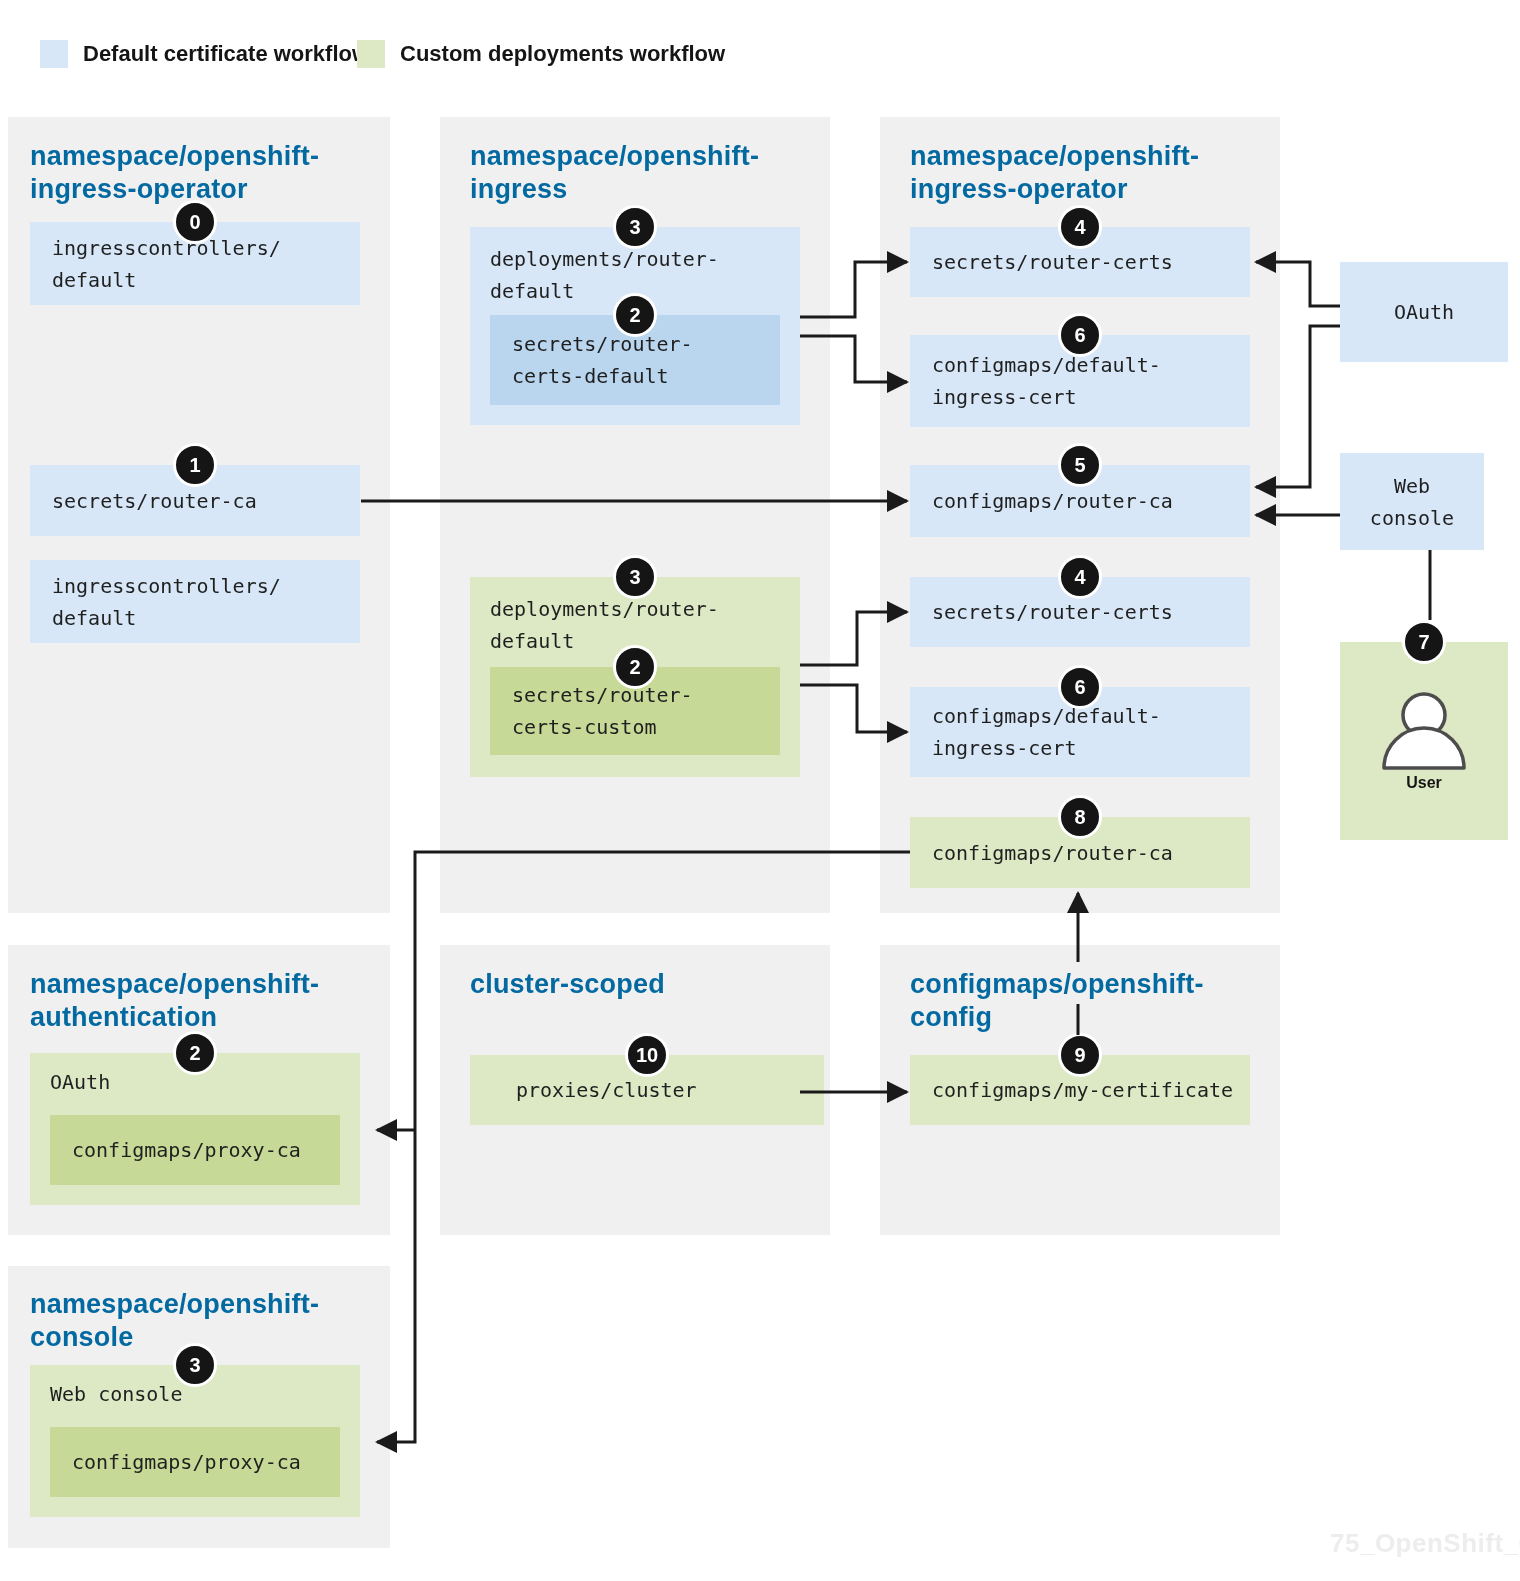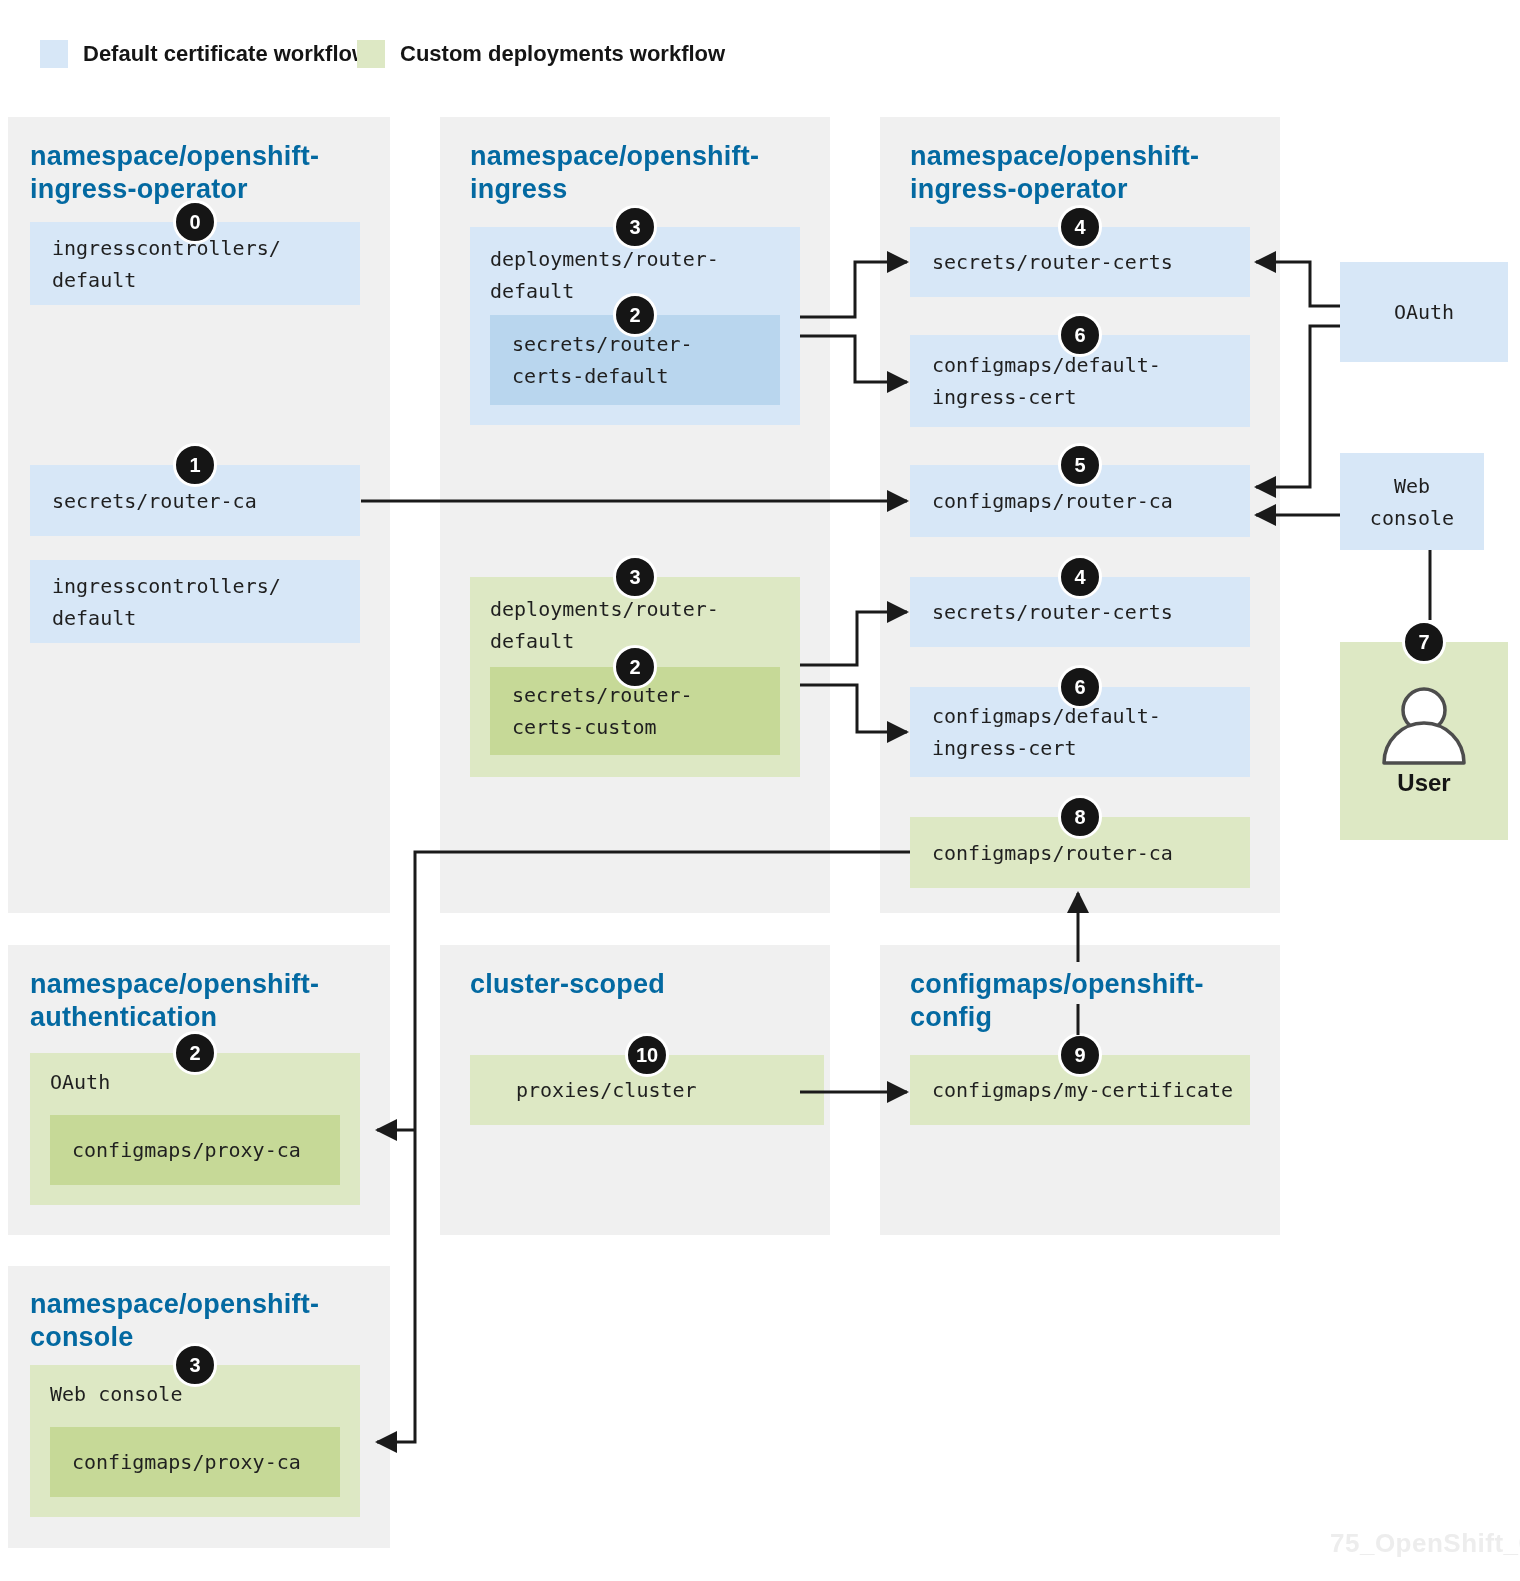--- a/index.html
+++ b/index.html
@@ -30,21 +30,21 @@
     width:38px;height:38px;border-radius:50%;background:#151515;border:3px solid #fff;
     color:#fff;font-weight:700;font-size:20px;display:flex;align-items:center;justify-content:center;
     z-index:5;font-family:"Liberation Sans",sans-serif;
   }
   svg.overlay{position:absolute;left:0;top:0;z-index:4;pointer-events:none;}
   .legend-item{
     position:absolute;display:flex;align-items:center;gap:15px;
     font-size:22px;font-weight:700;color:#151515;z-index:2;
   }
   .swatch{width:28px;height:28px;flex:0 0 auto;}
-  .user-label{font-weight:700;font-size:24px;color:#151515;margin-top:4px;}
+  .user-label{font-weight:700;font-size:16px;color:#151515;margin-top:4px;}
   .watermark{
     position:absolute;left:1330px;top:1528px;z-index:0;
     font-size:26px;font-weight:700;color:#ededed;letter-spacing:.5px;
   }
 </style>
 </head>
 <body>
 
 <div class="legend-item" style="left:40px;top:40px;">
   <span class="swatch" style="background:#d7e7f7"></span>

